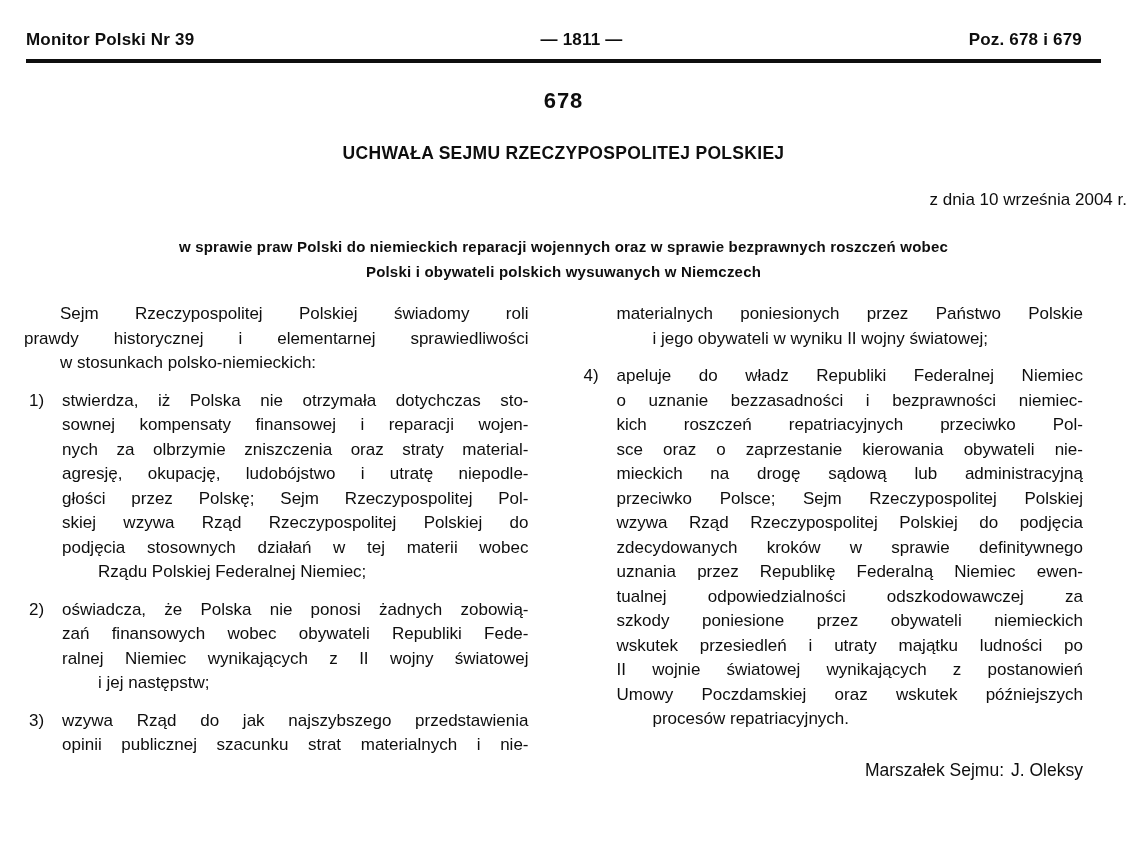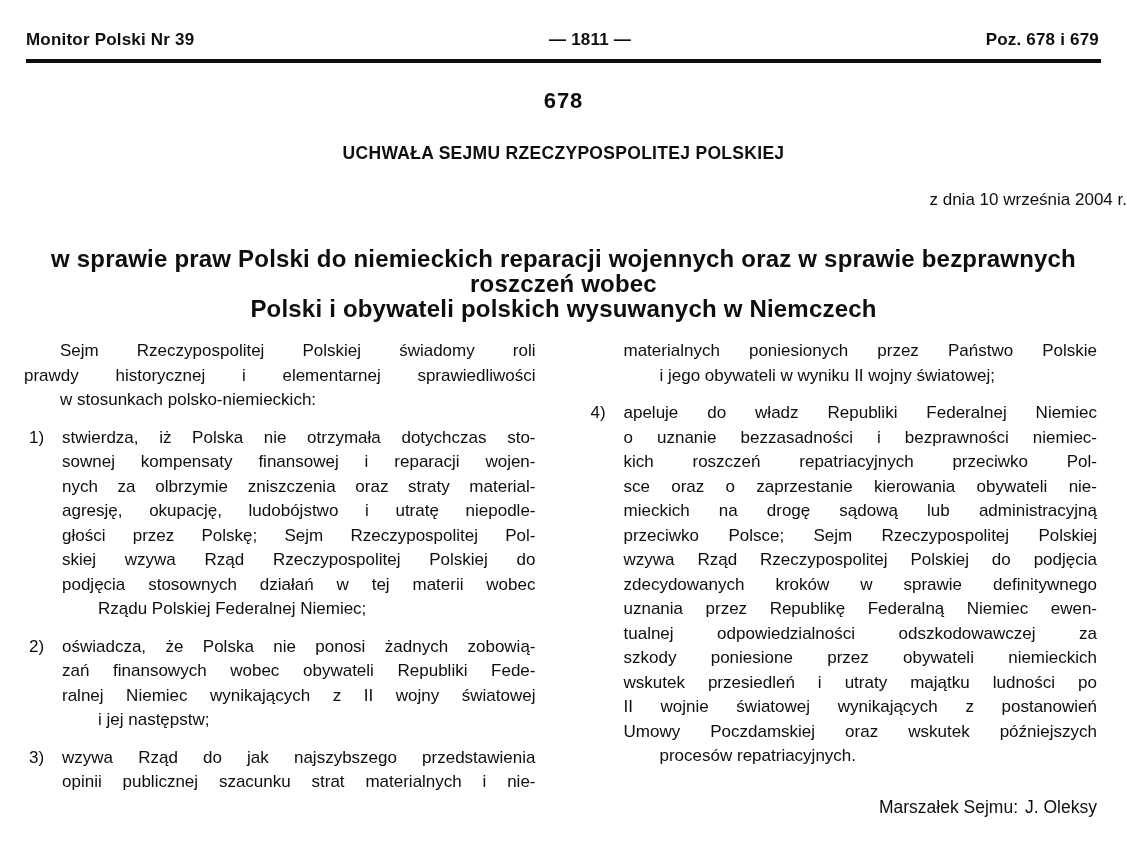--- a/index.html
+++ b/index.html
@@ -7,31 +7,31 @@
   html, body { margin: 0; padding: 0; background: #fff; }
   .page {
     width: 1127px; height: 865px;
     background: var(--paper, #ffffff);
     color: var(--ink, #0e0e0e);
     font-family: "Liberation Sans", "DejaVu Sans", sans-serif;
     position: relative; overflow: hidden;
   }
   .masthead {
     display: flex; justify-content: space-between; align-items: baseline;
-    padding: 30px 28px 0 26px;
+    padding: 30px 45px 0 26px;
     font-size: 17px; font-weight: 700; letter-spacing: 0.2px;
   }
   .rule { height: 4px; background: var(--ink, #0e0e0e); margin: 9px 26px 0 26px; }
   .act-number { text-align: center; font-size: 22px; font-weight: 700; margin-top: 25px; letter-spacing: 1px; }
   .act-title { text-align: center; font-size: 17.5px; font-weight: 700; margin: 29px 0 0 0; letter-spacing: 0.3px; }
   .act-date { text-align: right; font-size: 17px; margin-top: 26px; }
-  .act-subject { text-align: center; font-size: 24px; font-weight: 700; margin-top: 36px; line-height: 25px; letter-spacing: 0.2px; }
+  .act-subject { text-align: center; font-size: 15px; font-weight: 700; margin-top: 24px; line-height: 25px; letter-spacing: 0.2px; }
   .columns {
     display: flex; gap: 50px;
-    padding: 0 30px 0 24px; margin-top: 18px;
+    padding: 0 44px 0 24px; margin-top: 18px;
     font-size: 17px; line-height: 24.5px;
   }
   .col { flex: 1; min-width: 0; }
   .para .pline { text-align: justify; text-align-last: justify; }
   .para .pline.lastline { text-align-last: left; margin-left: 36px; }
   .para .pline.indent { text-indent: 36px; }
   .list-item { position: relative; padding-left: 38px; margin-top: 13px; }
   .list-item .marker { position: absolute; left: 5px; top: 0; }
   .list-cont { padding-left: 38px; }
   .signature { text-align: right; margin-top: 26px; font-size: 17.5px; }

